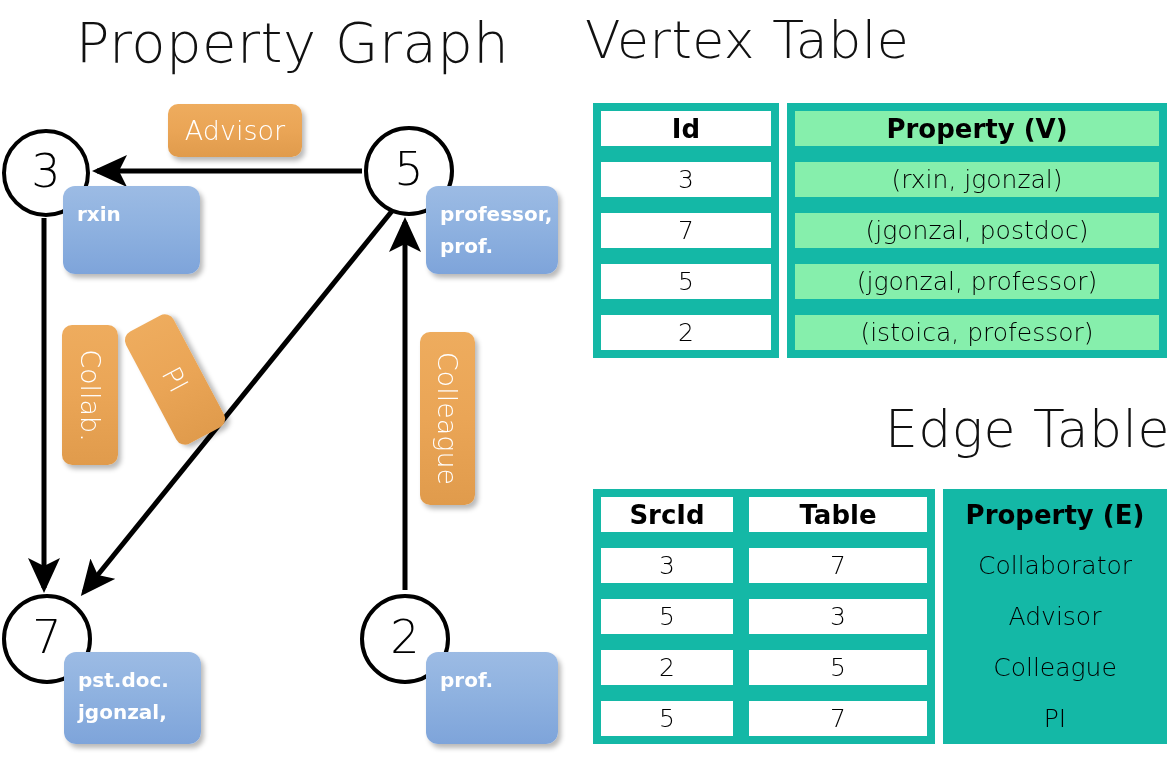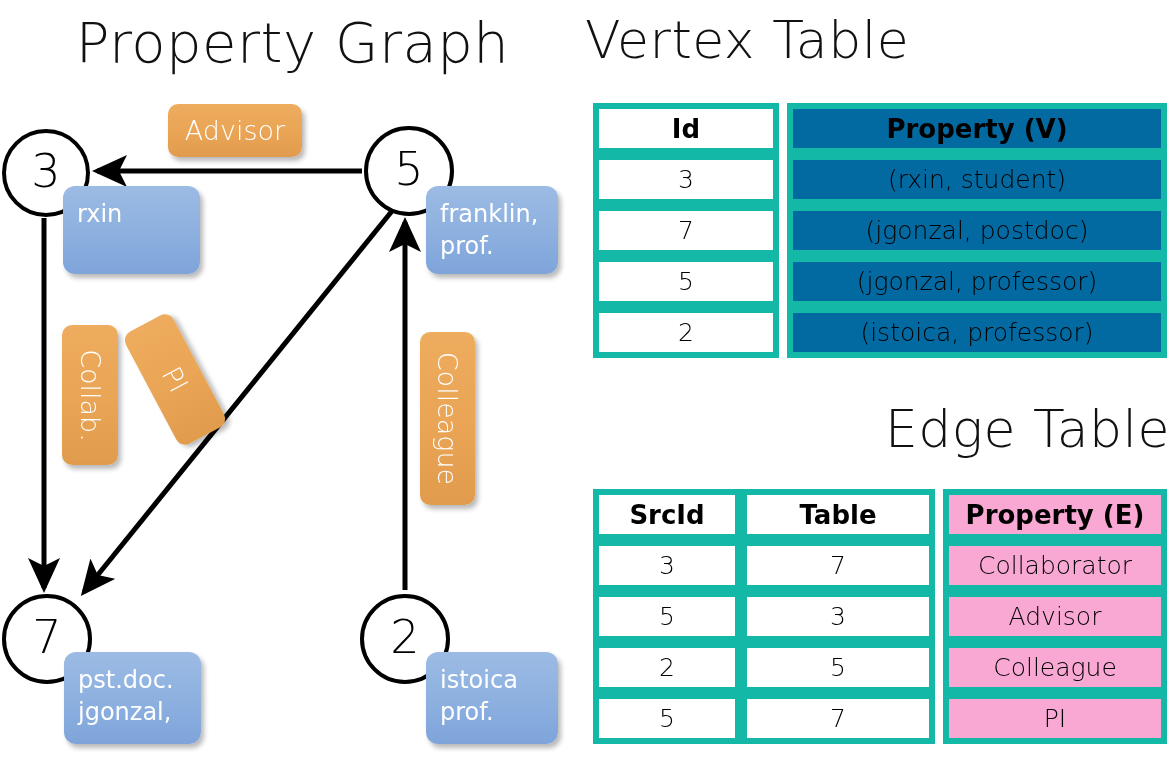--- a/index.html
+++ b/index.html
@@ -86,22 +86,22 @@
   #node-2 { left: 360px; top: 594px; width: 90px; height: 90px; }
 
   
   .prop-box {
     position: absolute;
     border-radius: 12px;
     background: linear-gradient(to bottom, #9cbbe4 0%, #8fb2e0 45%, #7ea4da 100%);
     box-shadow: 3px 4px 5px rgba(0,0,0,0.28);
     color: #ffffff;
     font-family: "DejaVu Sans", sans-serif;
-    font-weight: 400;
-    font-size: 24px;
+    font-weight: 700;
+    font-size: 20px;
     line-height: 32px;
     padding: 12px 8px 0 14px;
     box-sizing: border-box;
   }
   .prop-box div { white-space: nowrap; }
   #prop-rxin     { left: 63px;  top: 186px; width: 137px; height: 88px; }
   #prop-franklin { left: 426px; top: 186px; width: 132px; height: 88px; }
   #prop-jgonzal  { left: 64px;  top: 652px; width: 137px; height: 92px; }
   #prop-istoica  { left: 426px; top: 652px; width: 132px; height: 92px; }
 
@@ -149,42 +149,42 @@
   }
 
   
   .data-table {
     position: absolute;
     border-collapse: separate;
     border-spacing: 0;
     table-layout: fixed;
   }
   .data-table td, .data-table th {
-    border: 6px solid #14b8a6;
+    border: 8px solid #14b8a6;
     font-family: "DejaVu Sans", sans-serif;
     font-weight: 300;
     font-size: 25px;
     text-align: center;
     color: #000;
     padding: 0;
     height: 51px;
     box-sizing: border-box;
     white-space: nowrap;
   }
   .data-table th {
     font-weight: 700;
     font-size: 26px;
   }
   .col-gap {
     border: none !important;
     width: 8px;
     background: #fff;
   }
-  .v-prop { background: #0369a1; }
-  .e-prop { background: #f9a8d4; }
+  .v-prop { background: #86efac; }
+  .e-prop { background: #14b8a6; }
 
   #vertex-table {
     left: 593px; top: 103px;
     width: 574px;
   }
   #vertex-table .c-id   { width: 186px; }
   #vertex-table .c-prop { width: 380px; }
 
   #edge-table {
     left: 593px; top: 489px;
@@ -237,29 +237,28 @@
     <span>7</span>
   </div>
   <div class="node-circle" id="node-2">
     <span>2</span>
   </div>
 
   <div class="prop-box" id="prop-rxin">
     <div>rxin</div>
   </div>
   <div class="prop-box" id="prop-franklin">
-    <div>franklin,</div>
+    <div>professor,</div>
     <div>prof.</div>
   </div>
   <div class="prop-box" id="prop-jgonzal">
     <div>pst.doc.</div>
     <div>jgonzal,</div>
   </div>
   <div class="prop-box" id="prop-istoica">
-    <div>istoica</div>
     <div>prof.</div>
   </div>
 
   <div class="edge-label" id="edge-label-advisor">
     <span>Advisor</span>
   </div>
   <div class="edge-label" id="edge-label-collab">
     <span>Collab.</span>
   </div>
   <div class="edge-label" id="edge-label-pi">
@@ -274,21 +273,21 @@
       <tr>
         <th class="c-id">Id</th>
         <td class="col-gap"></td>
         <th class="c-prop v-prop">Property (V)</th>
       </tr>
     </thead>
     <tbody>
       <tr>
         <td class="c-id">3</td>
         <td class="col-gap"></td>
-        <td class="c-prop v-prop">(rxin, student)</td>
+        <td class="c-prop v-prop">(rxin, jgonzal)</td>
       </tr>
       <tr>
         <td class="c-id">7</td>
         <td class="col-gap"></td>
         <td class="c-prop v-prop">(jgonzal, postdoc)</td>
       </tr>
       <tr>
         <td class="c-id">5</td>
         <td class="col-gap"></td>
         <td class="c-prop v-prop">(jgonzal, professor)</td>

